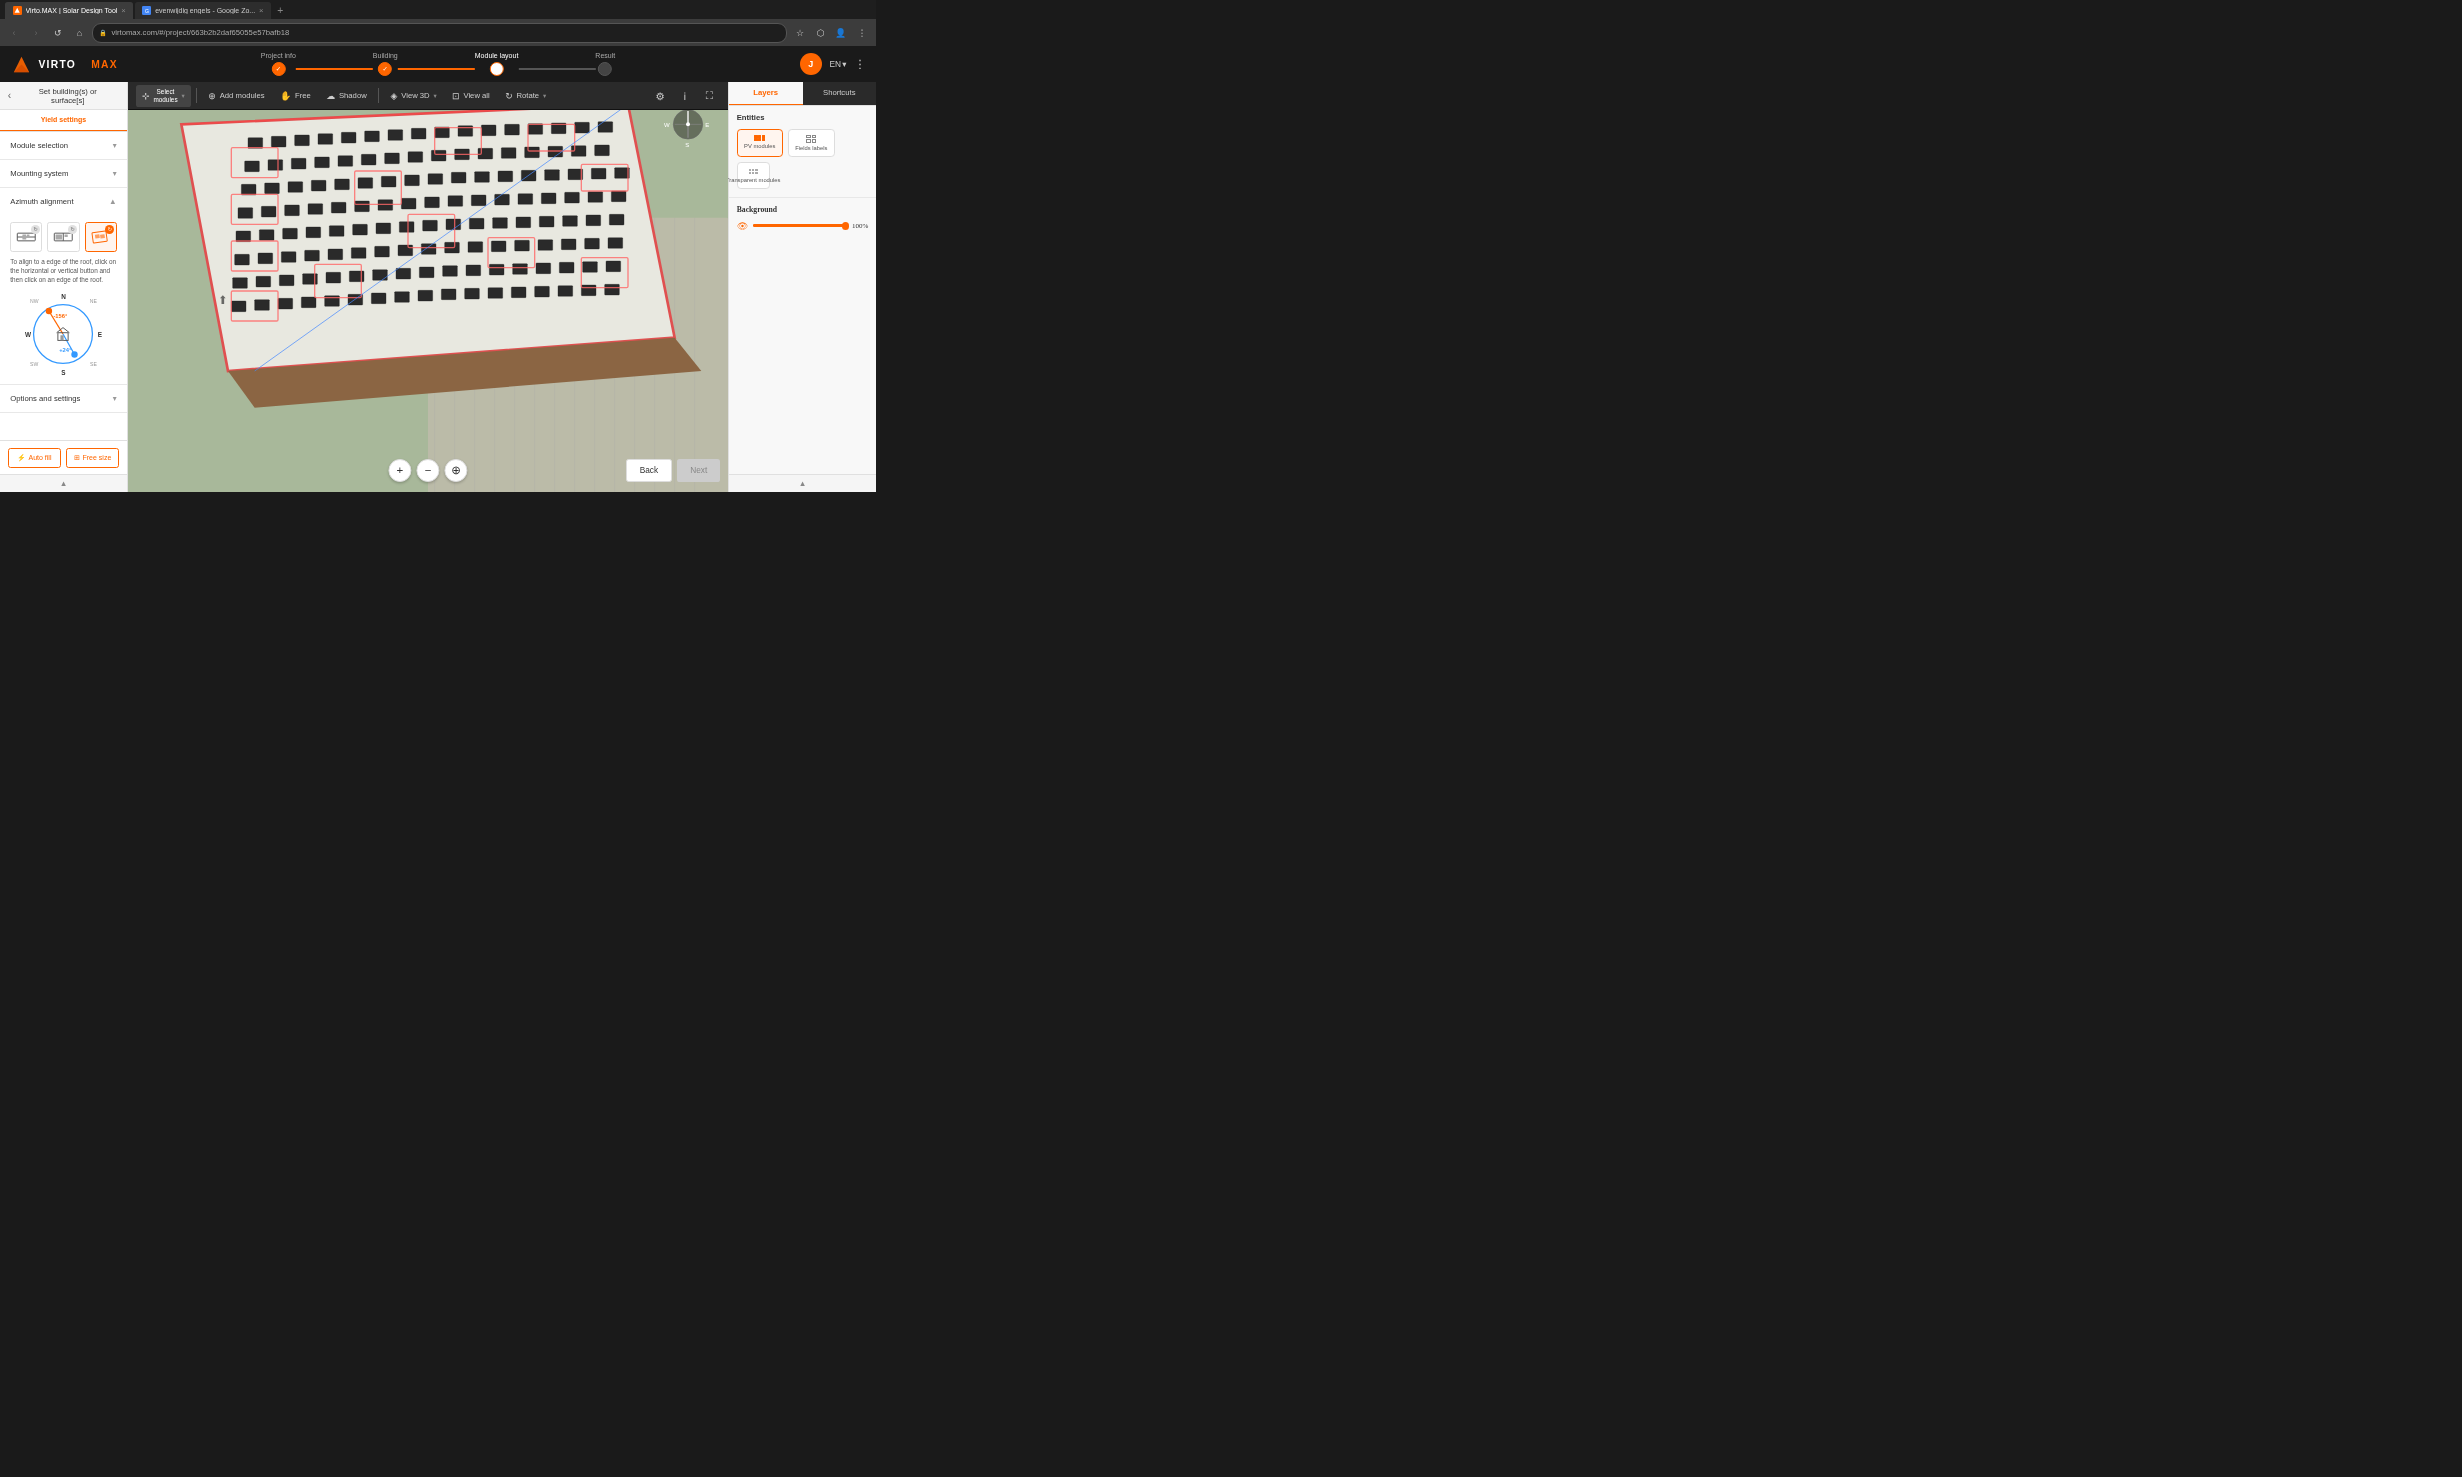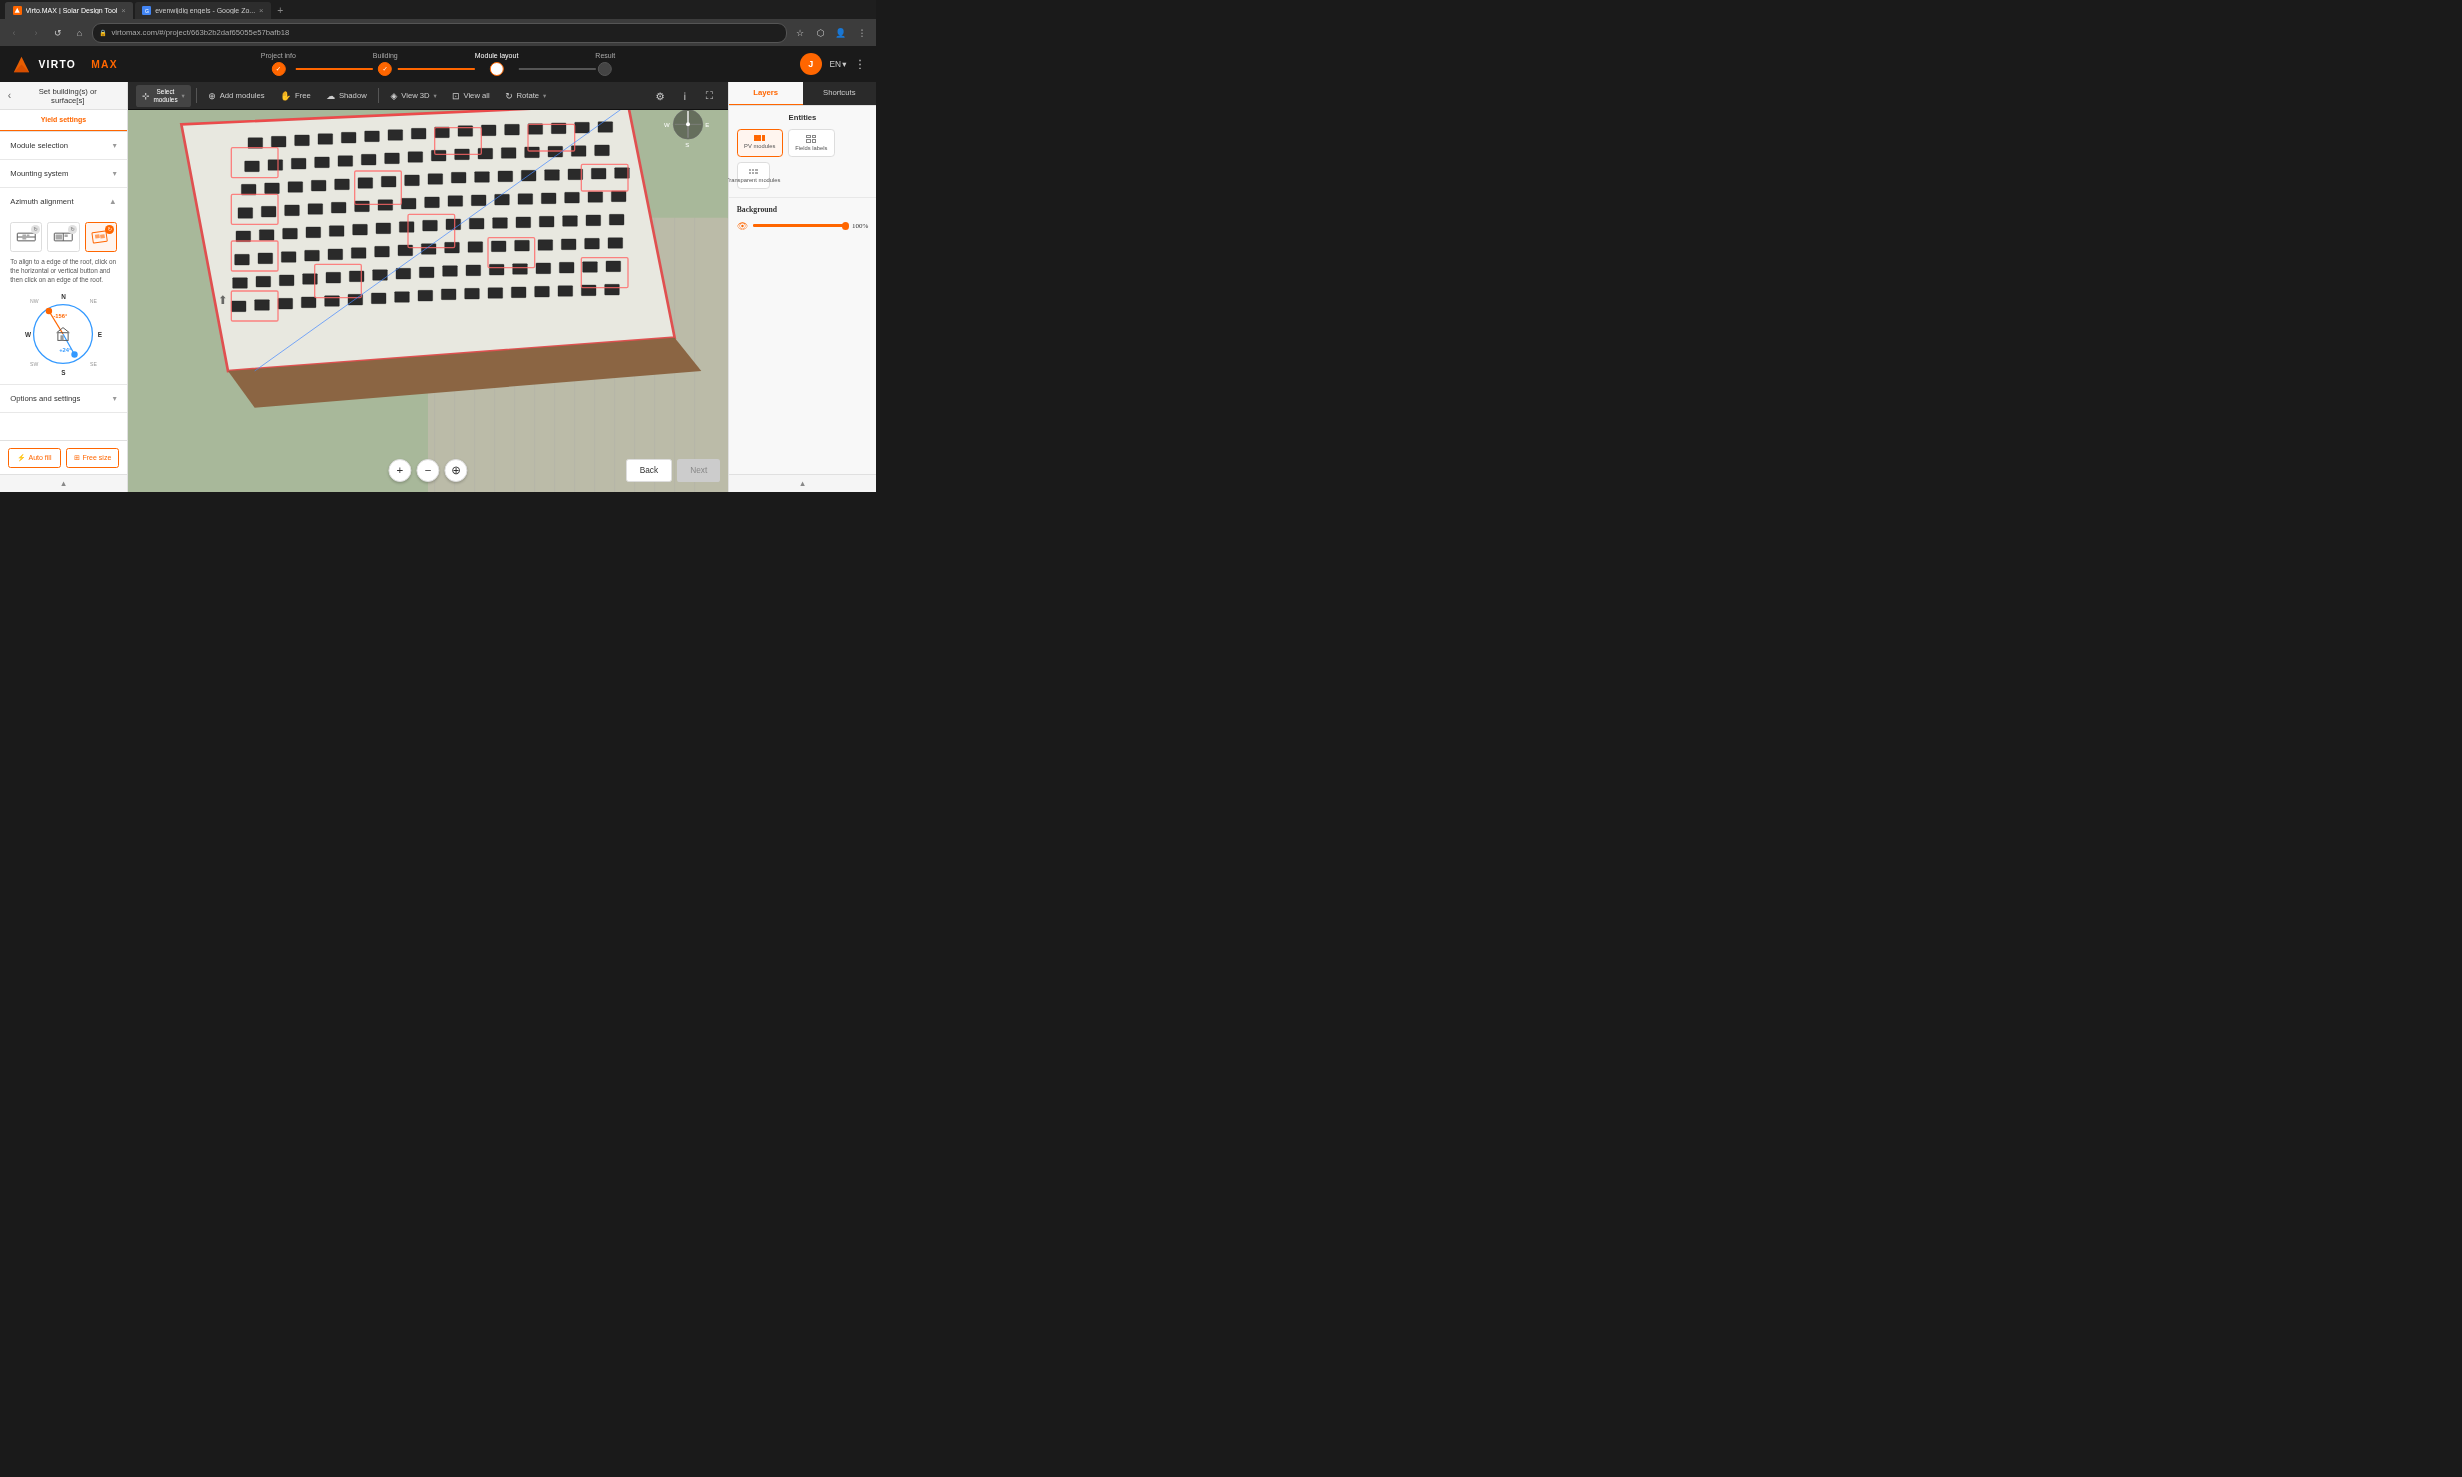--- a/index.html
+++ b/index.html
@@ -89,21 +89,21 @@
 
     
     .map-area { flex: 1; position: relative; overflow: hidden; background: #5a6a5a; }
 
     
     .right-panel { width: 148px; background: #f8f8f8; border-left: 0.6px solid #e0e0e0; display: flex; flex-direction: column; flex-shrink: 0; }
     .right-panel-tabs { display: flex; border-bottom: 0.6px solid #e0e0e0; background: #2a2a2a; }
     .right-panel-tab { flex: 1; padding: 6.4px 3.8px; text-align: center; font-size: 7.7px; cursor: pointer; border-bottom: 1.3px solid transparent; color: #ccc; }
     .right-panel-tab.active { color: #f60; border-bottom-color: #f60; font-weight: 600; background: #f8f8f8; }
     .right-panel-section { padding: 7.7px; border-bottom: 0.6px solid #e8e8e8; }
-    .right-panel-section-title { font-size: 7.7px; font-weight: 600; color: #333; margin-bottom: 6.4px; text-align: center; }
+    .right-panel-section-title { font-size: 7.7px; font-weight: 600; color: #333; margin-bottom: 6.4px; }
     .entity-buttons { display: flex; gap: 5.1px; }
     .entity-btn { display: flex; flex-direction: column; align-items: center; gap: 2.6px; padding: 5.1px 6.4px; border: 1px solid #ddd; border-radius: 3.8px; background: white; cursor: pointer; }
     .entity-btn.active { border-color: #f60; background: #fff5ef; }
     .entity-btn-label { font-size: 5.8px; color: #555; text-align: center; white-space: nowrap; }
     .bg-section { padding: 7.7px; font-family: Liberation Serif, serif; }
     .bg-title { font-size: 7.7px; font-weight: 600; color: #333; margin-bottom: 6.4px; }
     .bg-opacity-row { display: flex; align-items: center; gap: 5.1px; }
     .opacity-eye { color: #f60; font-size: 9px; cursor: pointer; }
     .opacity-value { font-size: 7px; color: #333; white-space: nowrap; }
     .panel-collapse-btn { padding: 3.8px; display: flex; justify-content: center; cursor: pointer; color: #888; background: #f5f5f5; border-top: 0.6px solid #e0e0e0; }

